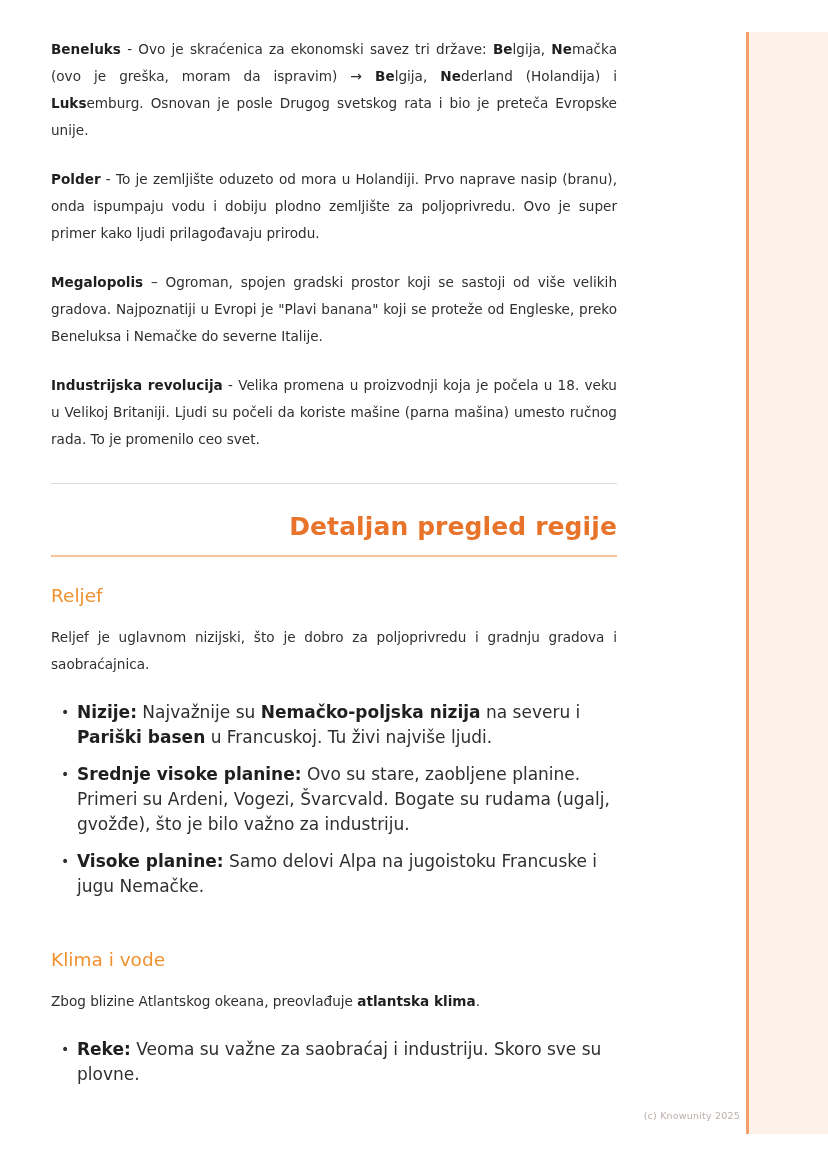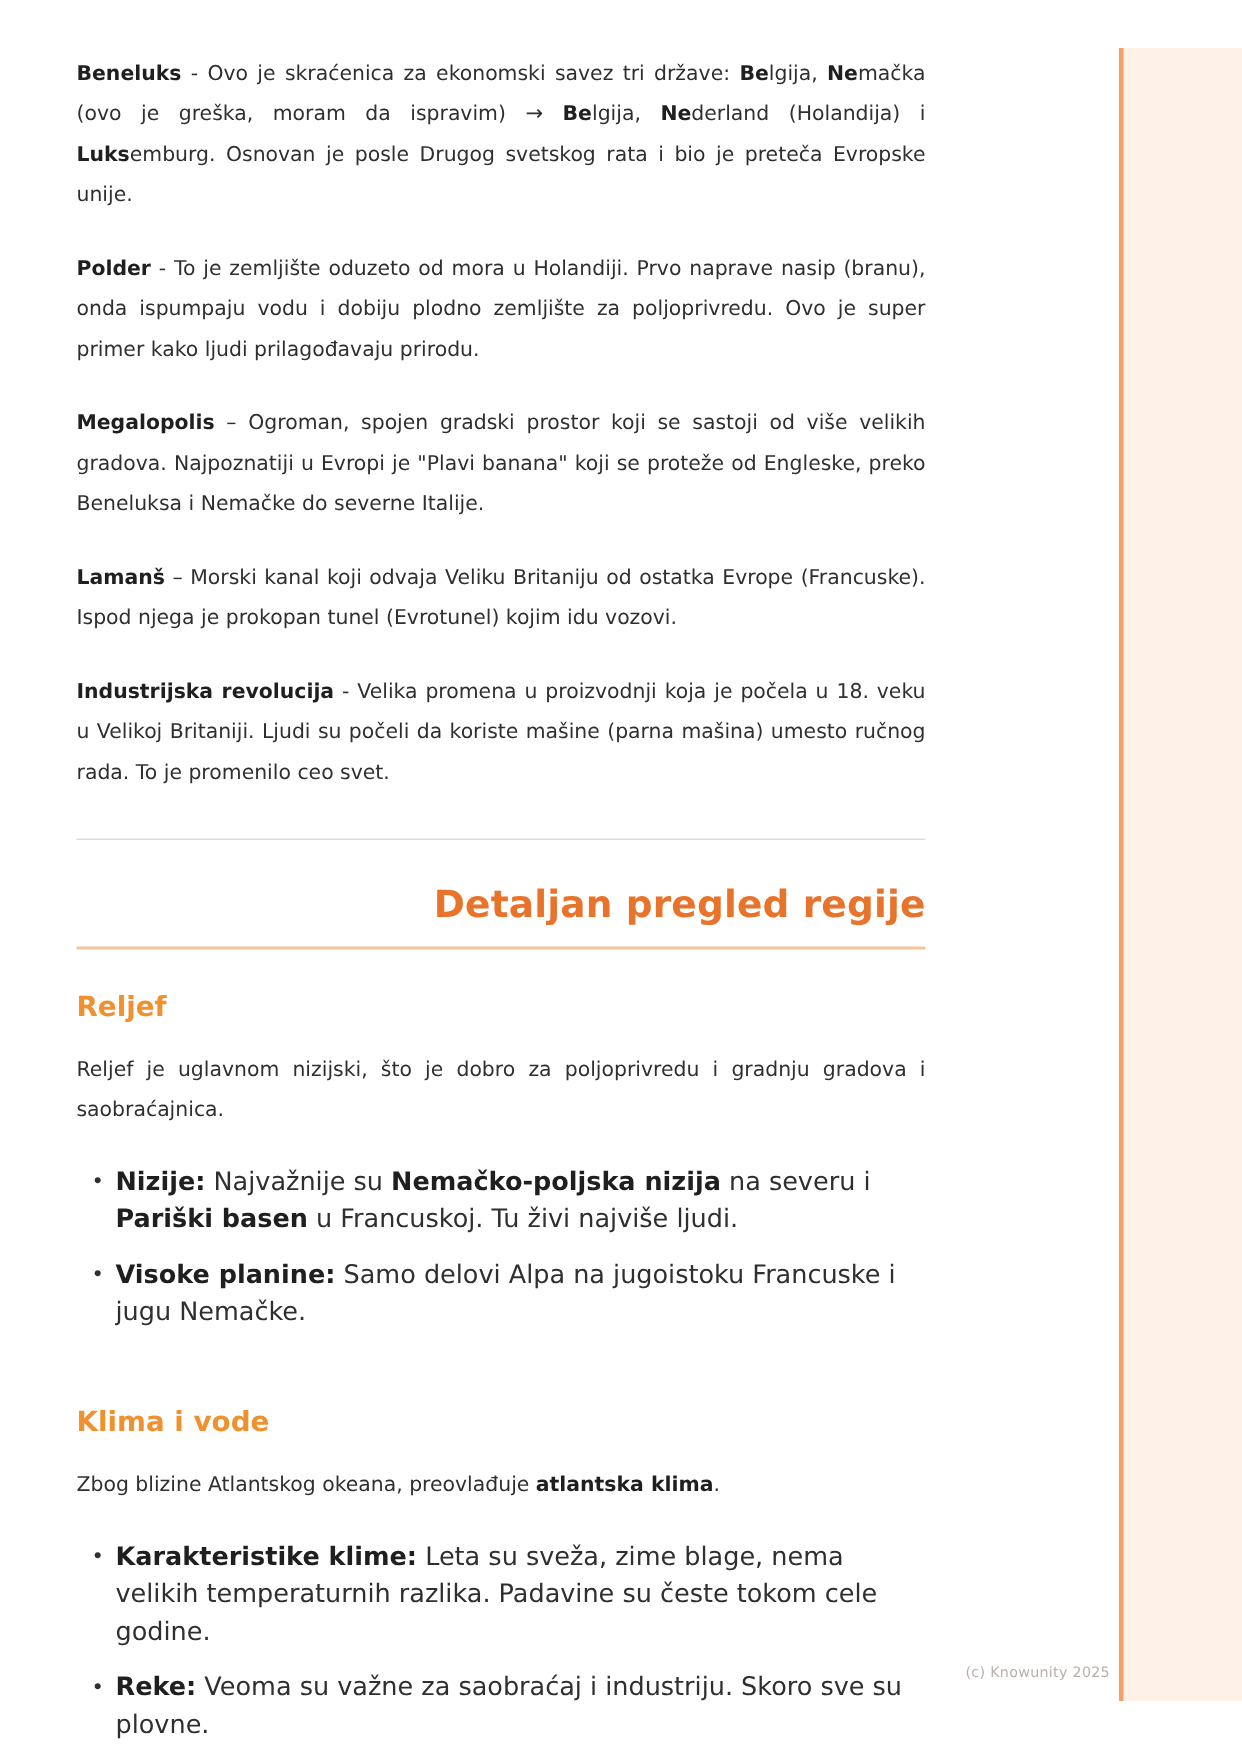--- a/index.html
+++ b/index.html
@@ -70,21 +70,21 @@
   }
   .title-rule {
     border: none;
     border-top: 2px solid #f6c39b;
     margin: 14px 0 28px 0;
   }
   h2.sub-title {
     font-size: 18.5px;
     color: #f0912f;
     margin: 0 0 18px 0;
-    font-weight: bold;
+    font-weight: normal;
   }
   h2.sub-title.second { margin-top: 50px; }
 
   ul.bullets {
     margin: 0 0 0 0;
     padding-left: 26px;
     list-style: none;
   }
   ul.bullets li {
     position: relative;
@@ -127,57 +127,54 @@
     </p>
 
     <p class="para">
       <b>Polder</b><span> - </span><span>To je zemljište oduzeto od mora u Holandiji. Prvo naprave nasip (branu), onda ispumpaju vodu i dobiju plodno zemljište za poljoprivredu. Ovo je super primer kako ljudi prilagođavaju prirodu.</span>
     </p>
 
     <p class="para">
       <b>Megalopolis</b><span> – </span><span>Ogroman, spojen gradski prostor koji se sastoji od više velikih gradova. Najpoznatiji u Evropi je "Plavi banana" koji se proteže od Engleske, preko Beneluksa i Nemačke do severne Italije.</span>
     </p>
 
-    <p class="para">
-      <b>Lamanš</b><span> – </span><span>Morski kanal koji odvaja Veliku Britaniju od ostatka Evrope (Francuske). Ispod njega je prokopan tunel (Evrotunel) kojim idu vozovi.</span>
-    </p>
 
     <p class="para">
       <b>Industrijska revolucija</b><span> - </span><span>Velika promena u proizvodnji koja je počela u 18. veku u Velikoj Britaniji. Ljudi su počeli da koriste mašine (parna mašina) umesto ručnog rada. To je promenilo ceo svet.</span>
     </p>
 
     <hr class="divider">
 
     <h1 class="section-title">Detaljan pregled regije</h1>
     <hr class="title-rule">
 
     <h2 class="sub-title">Reljef</h2>
 
     <p class="para">Reljef je uglavnom nizijski, što je dobro za poljoprivredu i gradnju gradova i saobraćajnica.</p>
 
     <ul class="bullets">
       <li>
         <b>Nizije:</b><span> Najvažnije su </span><b>Nemačko-poljska nizija</b><span> na severu i </span><b>Pariški basen</b><span> u Francuskoj. Tu živi najviše ljudi.</span>
       </li>
       <li>
+        <b>Srednje visoke planine:</b><span> Ovo su stare, zaobljene planine. Primeri su Ardeni, Vogezi, Švarcvald. Bogate su rudama (ugalj, gvožđe), što je bilo važno za industriju.</span>
+      </li>
+      <li>
         <b>Visoke planine:</b><span> Samo delovi Alpa na jugoistoku Francuske i jugu Nemačke.</span>
       </li>
     </ul>
 
     <h2 class="sub-title second">Klima i vode</h2>
 
     <p class="para">
       <span>Zbog blizine Atlantskog okeana, preovlađuje </span><b>atlantska klima</b><span>.</span>
     </p>
 
     <ul class="bullets">
       <li>
-        <b>Karakteristike klime:</b><span> Leta su sveža, zime blage, nema velikih temperaturnih razlika. Padavine su česte tokom cele godine.</span>
-      </li>
-      <li>
         <b>Reke:</b><span> Veoma su važne za saobraćaj i industriju. Skoro sve su plovne.</span>
       </li>
     </ul>
 
   </div>
 
   <div class="footer">(c) Knowunity 2025</div>
 
 </div>
 

